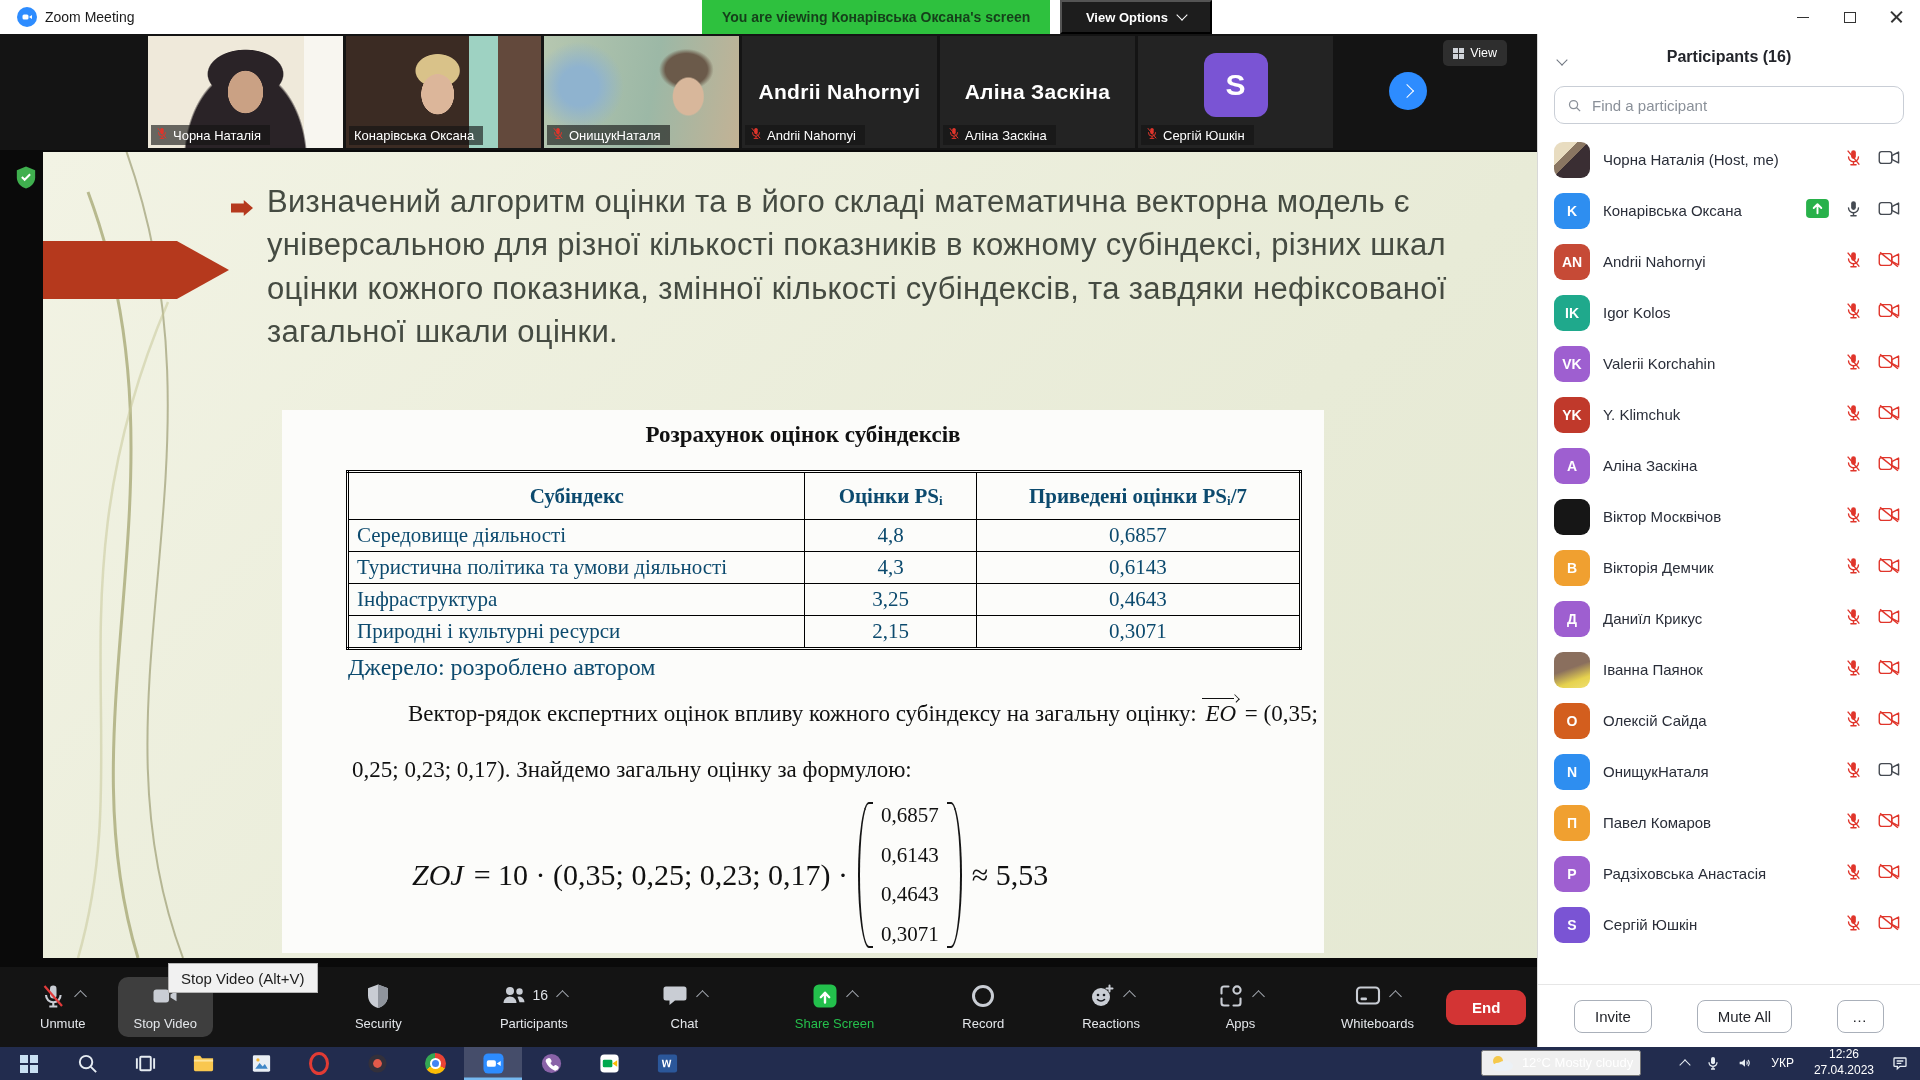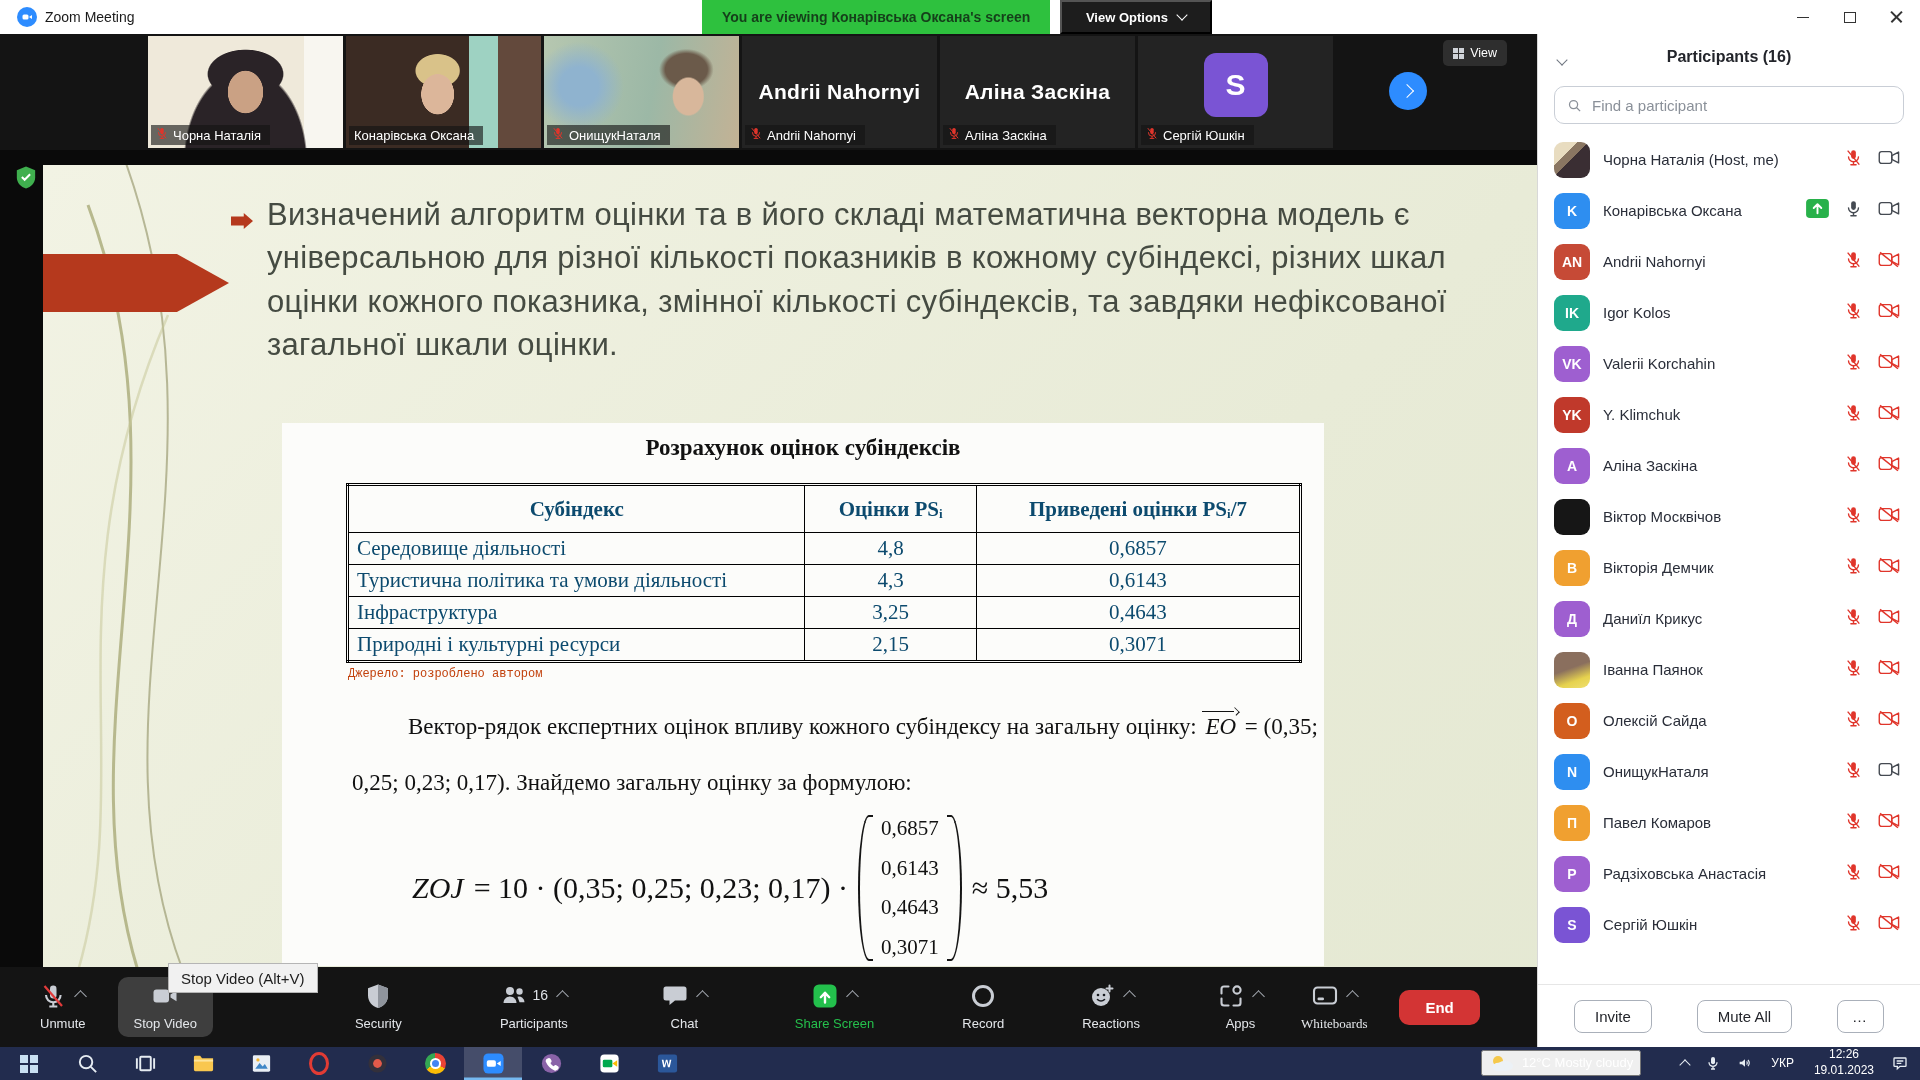--- a/index.html
+++ b/index.html
@@ -61,40 +61,40 @@
     font-size:12.5px;display:flex;align-items:center;gap:6px;padding:0 10px;}
   .grid-ic{display:inline-block;width:11px;height:11px;background:
     linear-gradient(#cfd3d8,#cfd3d8) left top/5px 5px no-repeat,
     linear-gradient(#cfd3d8,#cfd3d8) right top/5px 5px no-repeat,
     linear-gradient(#cfd3d8,#cfd3d8) left bottom/5px 5px no-repeat,
     linear-gradient(#cfd3d8,#cfd3d8) right bottom/5px 5px no-repeat;}
 
   
   .share-area{position:absolute;left:0;top:150px;width:1537px;height:817px;background:#0a0a0a;}
   .shield-overlay{position:absolute;left:15px;top:15px;width:22px;height:25px;}
-  .slide{position:absolute;left:43px;top:15px;width:1713px;height:806px;overflow:hidden;
+  .slide{position:absolute;left:43px;top:2px;width:1713px;height:806px;overflow:hidden;
     background:linear-gradient(135deg,#f2f3e4,#e8ebd7 60%,#e4e8d2);}
   .curves{position:absolute;left:0;top:0;height:100%;width:430px;}
   .red-arrow{position:absolute;left:0;top:89px;width:186px;height:58px;background:#b5391d;
     clip-path:polygon(0 0,72% 0,100% 50%,72% 100%,0 100%);}
   .bullet-marker{position:absolute;left:188px;top:48px;width:22px;height:16px;background:#b5391d;
     clip-path:polygon(0 22%,58% 22%,58% 0,100% 50%,58% 100%,58% 78%,0 78%);}
   .bullet-text{position:absolute;left:224px;top:28px;width:1200px;font-size:31px;line-height:1.4;
     color:#454b42;letter-spacing:.3px;}
   .content-box{position:absolute;left:239px;top:258px;width:1042px;height:543px;background:#fcfcfa;}
   .tbl-title{position:absolute;top:12px;left:0;width:100%;text-align:center;
     font-family:"Liberation Serif",serif;font-size:23px;font-weight:bold;color:#111;}
   .sub-table{position:absolute;left:64px;top:60px;width:956px;border-collapse:collapse;
     font-family:"Liberation Serif",serif;font-size:21px;color:#0c4a6e;border:3px double #000;}
   .sub-table th,.sub-table td{border:1px solid #000;padding:2px 8px;}
   .sub-table th{height:42px;font-weight:bold;}
   .sub-table td{height:27px;}
   .sub-table td:first-child{text-align:left;}
   .sub-table td:nth-child(2),.sub-table td:nth-child(3){text-align:center;}
-  .src-note{position:absolute;left:66px;top:244px;font-family:Liberation Mono, monospace;font-size:12px;color:#c2410c;}
+  .src-note{position:absolute;left:66px;top:244px;font-family:Liberation Serif, serif;font-size:24px;color:#0c4a6e;}
   .para{position:absolute;left:70px;top:276px;width:980px;font-family:"Liberation Serif",serif;
     font-size:23px;line-height:2.45;color:#111;text-indent:56px;}
   .vec-sym{font-style:italic;position:relative;padding:0 3px;}
   .vec-sym::after{content:"";position:absolute;left:0;right:5px;top:-3px;border-top:1.6px solid #111;}
   .vec-sym::before{content:"";position:absolute;right:0;top:-6.5px;width:6px;height:6px;
     border-top:1.6px solid #111;border-right:1.6px solid #111;transform:rotate(45deg) scaleY(.7);}
   .formula{position:absolute;left:130px;top:392px;display:flex;align-items:center;gap:10px;
     font-family:"Liberation Serif",serif;color:#111;}
   .f-var{font-size:30px;font-style:italic;}
   .f-exp,.f-res{font-size:30px;}
@@ -114,21 +114,21 @@
   .tb-caret{width:8px;height:8px;border-left:1.6px solid #a6abb3;border-top:1.6px solid #a6abb3;transform:rotate(45deg);margin-left:10px;margin-top:9px;}
   .tb-label{color:#e4e7eb;font-size:13px;margin-top:3px;white-space:nowrap;}
   .tb-item.green .tb-label{color:#25c04c;}
   [data-name="toolbar-security-button"]{margin-left:110px;}
   [data-name="toolbar-participants-button"]{margin-left:60px;}
   [data-name="toolbar-chat-button"]{margin-left:56px;}
   [data-name="toolbar-share-screen-button"]{margin-left:50px;}
   [data-name="toolbar-record-button"]{margin-left:50px;}
   [data-name="toolbar-reactions-button"]{margin-left:40px;}
   [data-name="toolbar-apps-button"]{margin-left:40px;}
-  [data-name="toolbar-whiteboards-button"]{font-family:Liberation Serif, serif;}
+  [data-name="toolbar-whiteboards-button"]{margin-left:40px;}
   .end-btn{margin-left:auto;margin-right:60px;background:#d33434;color:#fff;font-size:15px;font-weight:bold;
     border:none;border-radius:10px;padding:9px 26px;cursor:pointer;}
   .tooltip{position:absolute;left:168px;top:963px;height:28px;background:#f1f1f1;border:1px solid #b5b5b5;
     color:#1d1d1d;font-size:15px;display:flex;align-items:center;padding:0 12px;z-index:6;}
 
   
   .panel{position:absolute;left:1537px;top:34px;width:383px;height:1013px;background:#fff;
     display:flex;flex-direction:column;border-left:1px solid #d8d8d8;box-sizing:border-box;}
   .panel-header{position:relative;height:46px;display:flex;align-items:center;justify-content:center;}
   .panel-title{font-size:16px;font-weight:bold;color:#23252b;}
@@ -914,21 +914,21 @@
       </button>
       <button class="tray-ic" data-name="volume-icon">
         <svg viewBox="0 0 24 24">
             <path d="M4 10v4h3.5L12 17.8V6.2L7.5 10z" fill="#e6ecf2"></path>
             <path d="M14.5 9.5a3.8 3.8 0 0 1 0 5M16.5 7.5a7 7 0 0 1 0 9" fill="none" stroke="#e6ecf2" stroke-width="1.8"></path>
           </svg>
       </button>
       <button class="lang" data-name="language-indicator">УКР</button>
       <button class="clock" data-name="taskbar-clock">
         <div data-name="time">12:26</div>
-        <div data-name="date">19.01.2023</div>
+        <div data-name="date">27.04.2023</div>
       </button>
       <button class="tray-ic" data-name="action-center-icon">
         <svg viewBox="0 0 24 24" class="wsvg">
             <path d="M4 4.5h16a1 1 0 0 1 1 1V16a1 1 0 0 1-1 1h-8l-4 3.5V17H4a1 1 0 0 1-1-1V5.5a1 1 0 0 1 1-1z"></path>
             <path d="M7 9h10M7 12.5h7"></path>
           </svg>
       </button>
     </div>
   </div>
 </div>

